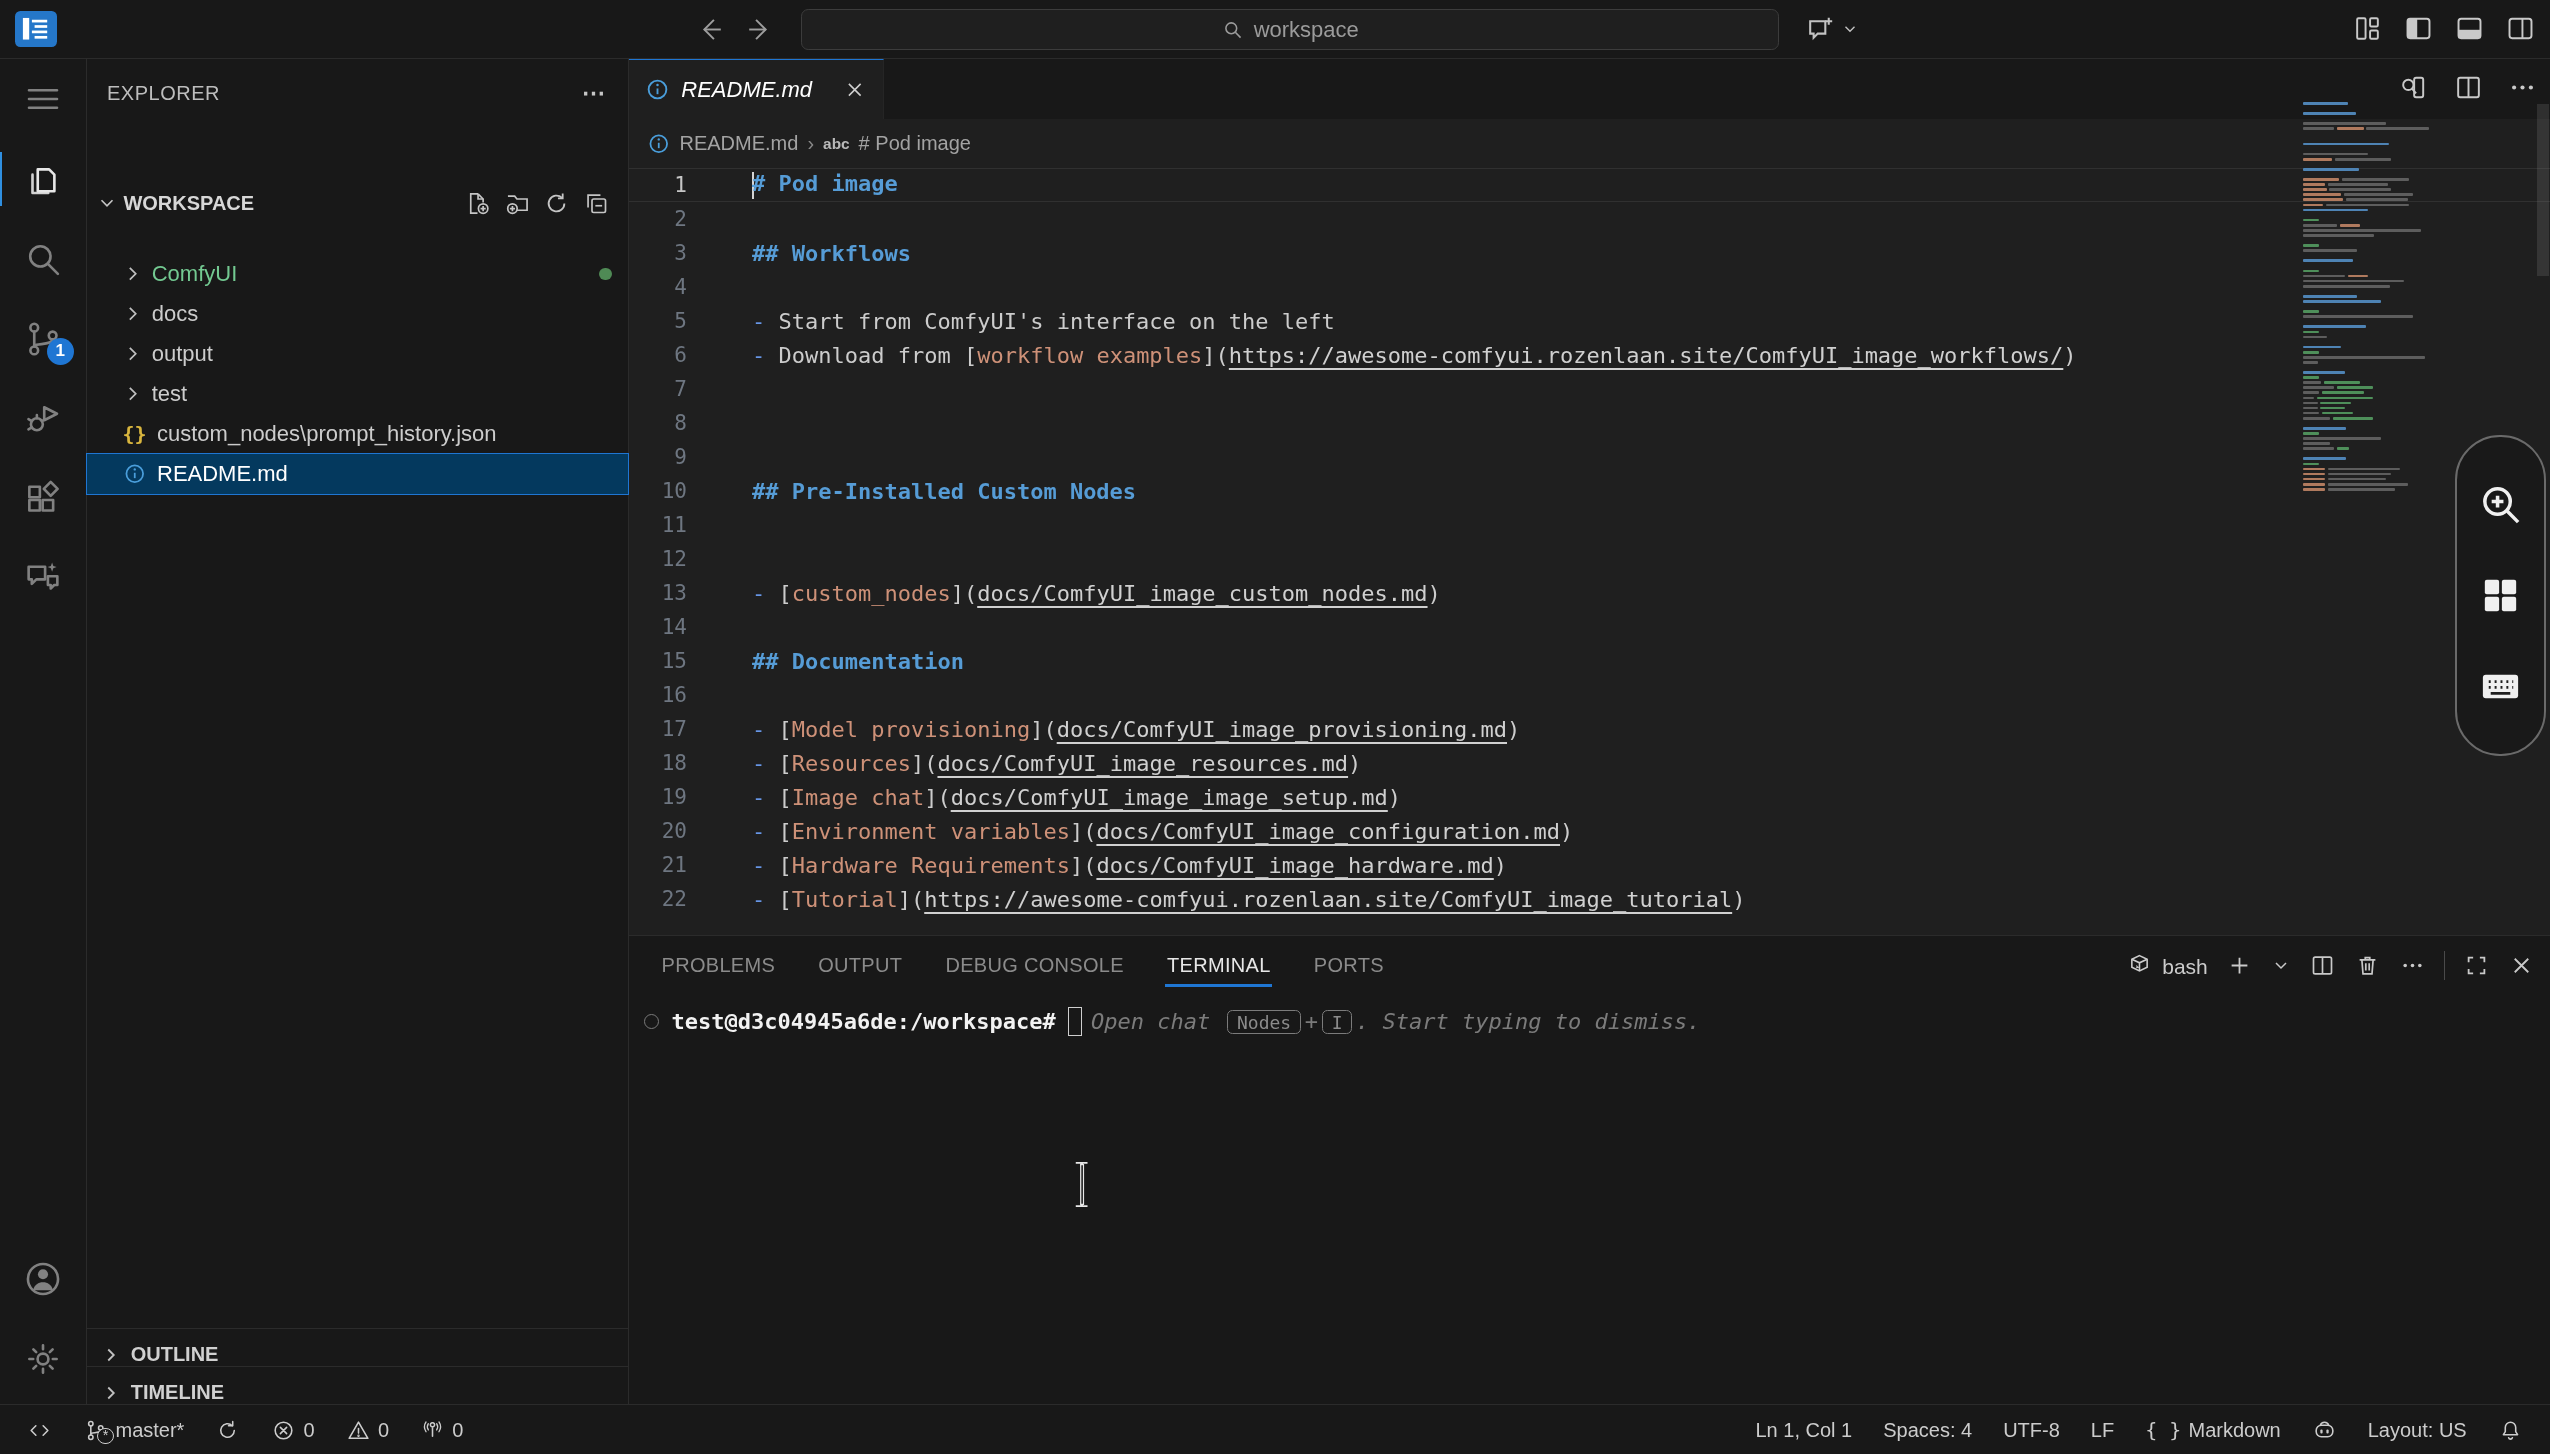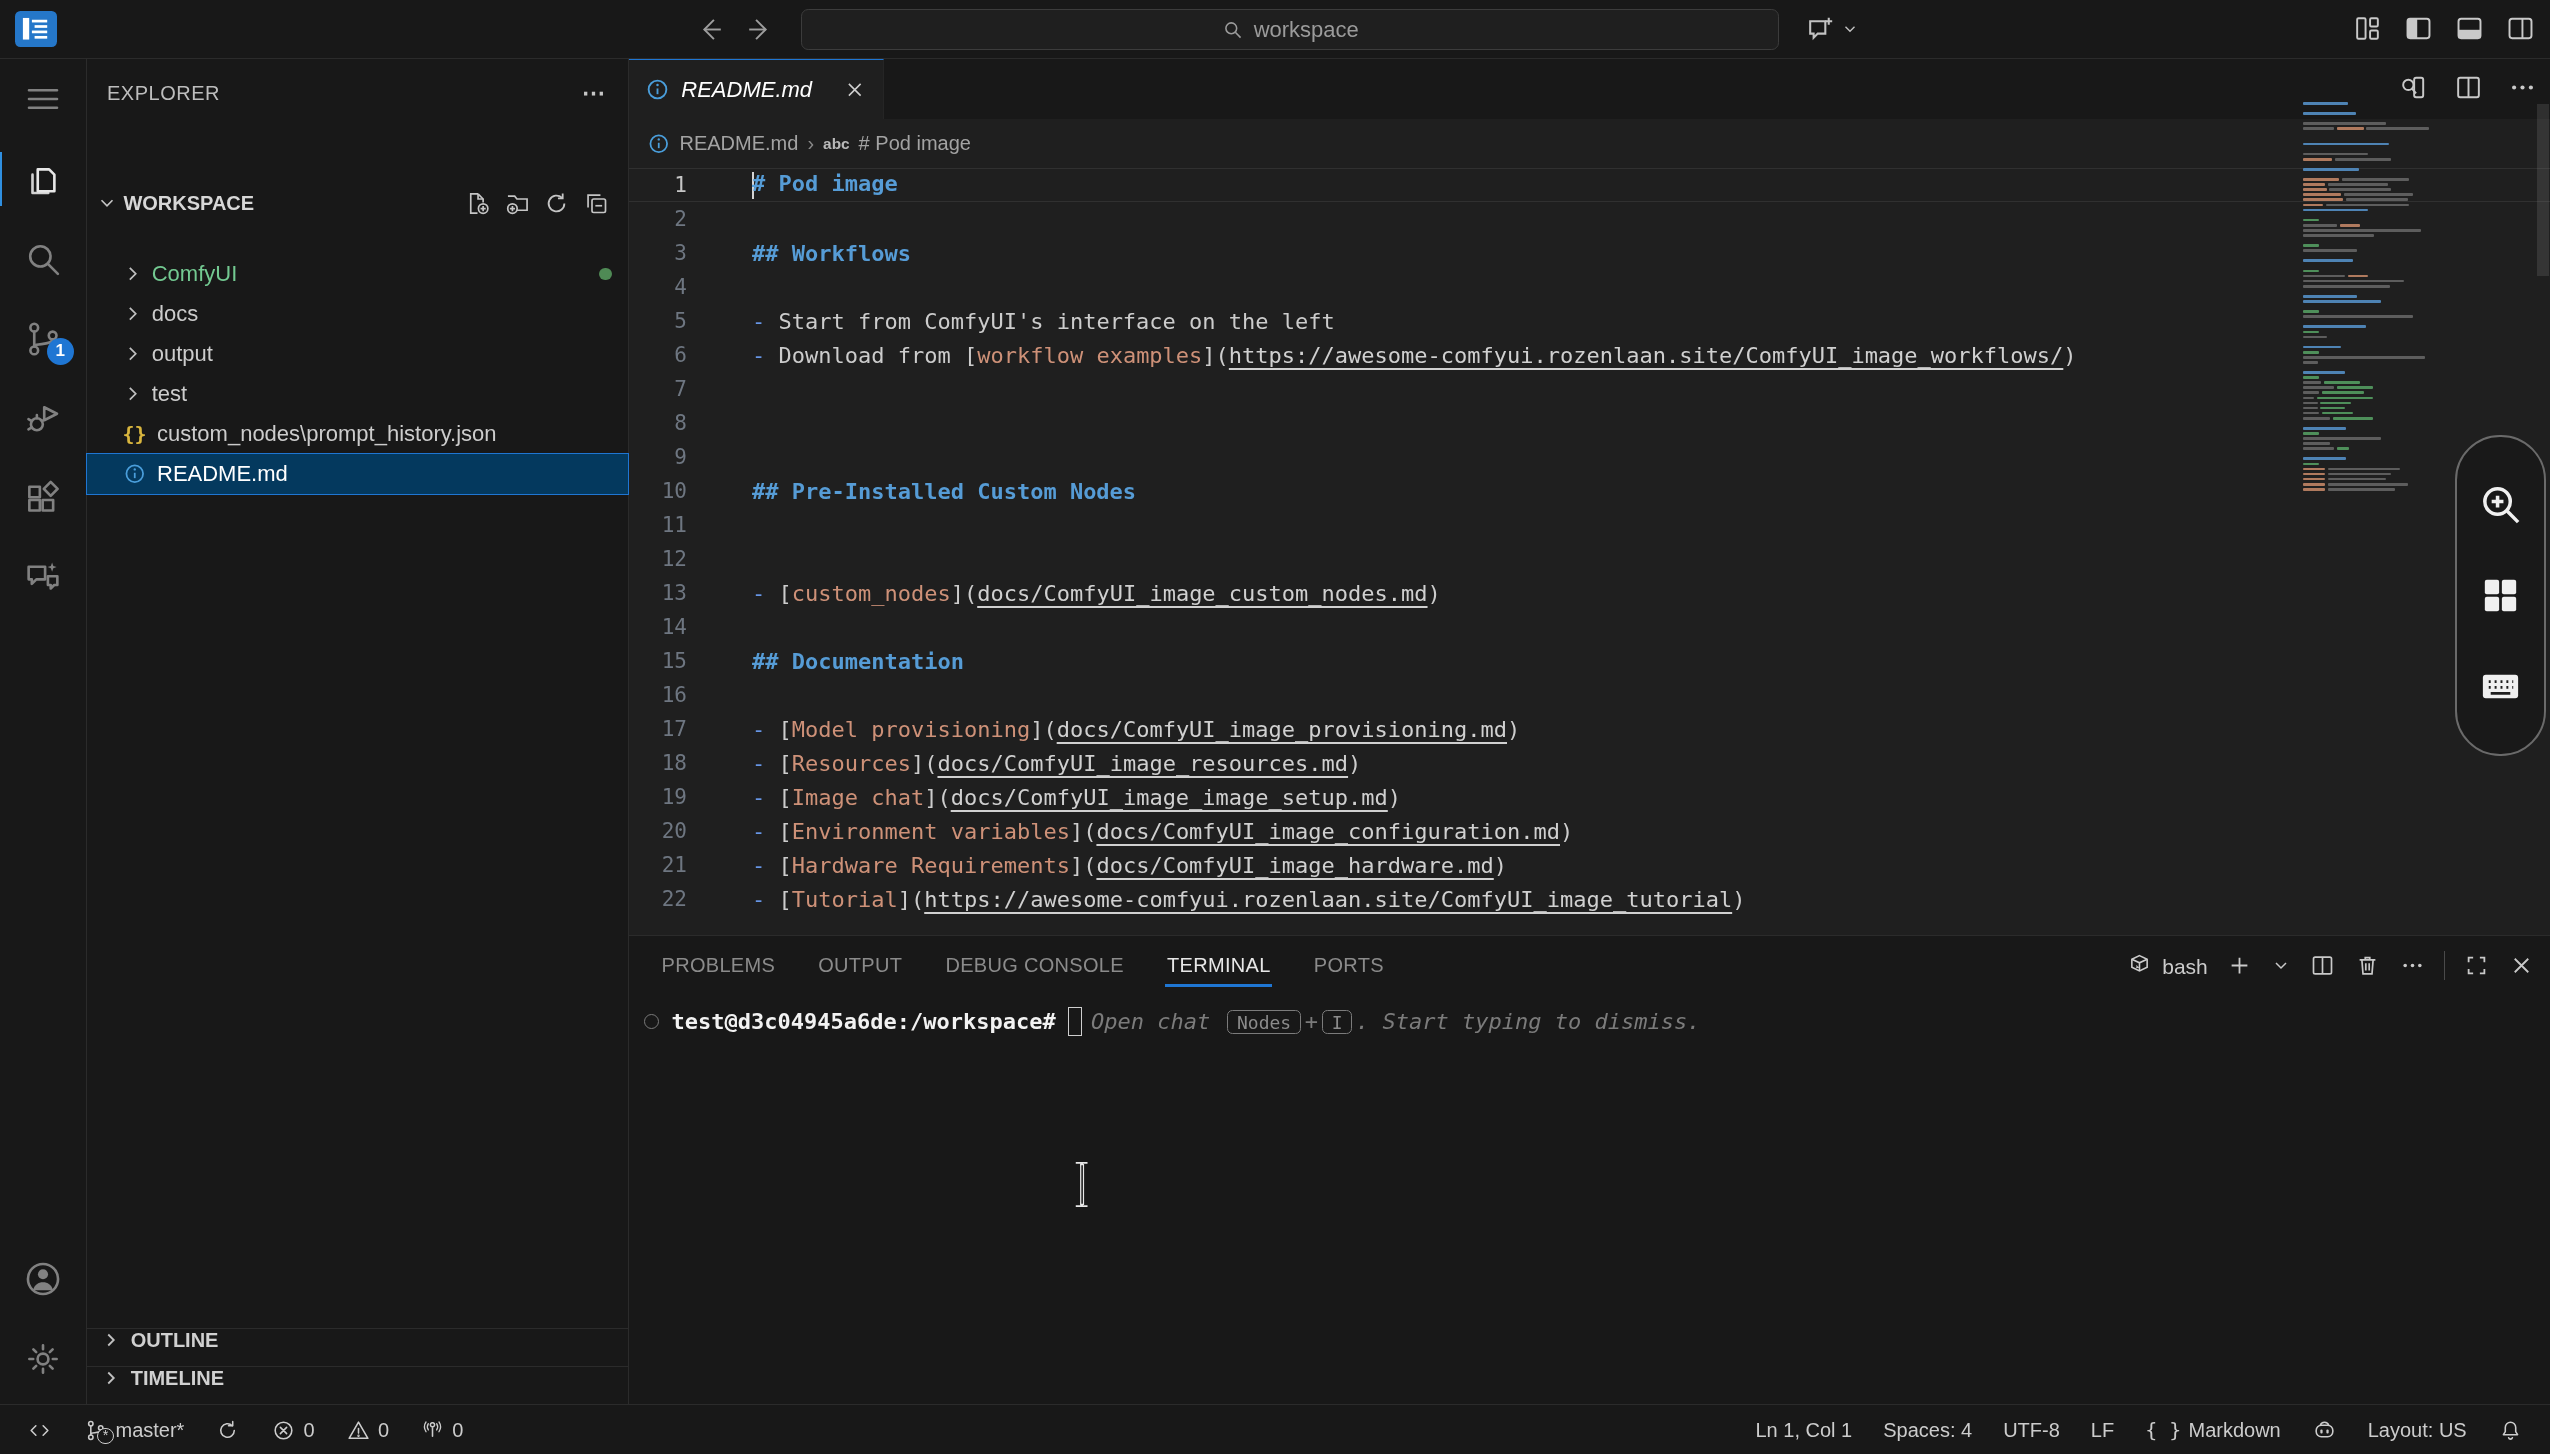--- a/index.html
+++ b/index.html
@@ -47,21 +47,21 @@
   .chev { color:#c5c5c5; }
   #file-tree { position:absolute; left:0; top:167px; width:100%;margin-top:28px; }
   .tree-row { position:relative; height:40px; display:flex; align-items:center; padding-left:34px; font-size:22px; color:#cccccc; }
   .tree-row .t-chev { width:23.5px; height:23.5px; color:#c0c0c0; margin-right:7.2px; flex:0 0 auto; }
   .tree-row .t-icon { width:27px; height:27px; margin-right:9px; flex:0 0 auto; display:flex; align-items:center; justify-content:center; }
   .tree-row.selected { background:#04395e; outline:0.9px solid #1f76d3; outline-offset:-0.9px; color:#ffffff; }
   .tree-row .git-dot { position:absolute; right:16.3px; width:12.7px; height:12.7px; border-radius:50%; background:#4f8a55; }
   .t-green { color:#73c991; }
   .json-ico { font-family:"DejaVu Sans Mono", monospace; color:#d9b63e; font-size:20px; font-weight:bold; }
   #sb-bottom { position:absolute; left:0; bottom:0; width:100%; }
-  .sb-section { height:38px; border-top:0.9px solid #2b2b2b; display:flex; align-items:flex-start; padding-left:12.7px; gap:9px;
+  .sb-section { height:38px; border-top:0.9px solid #2b2b2b; display:flex; align-items:flex-end; padding-left:12.7px; gap:9px;
                 font-size:20px; font-weight:bold; color:#d0d0d0; }
   .sb-section svg { width:22px; height:22px; color:#c0c0c0; }
 
   
   #editor { position:absolute; left:629px; top:59px; width:1922px; height:876px; background:#1f1f1f; }
   #tabbar { position:absolute; left:0; top:0; width:100%; height:60px; background:#181818; }
   #tab-active { position:absolute; left:0; top:0; width:255px; height:60px; background:#1f1f1f;
                 border-top:1.8px solid #1f76d3; border-right:0.9px solid #252525;
                 display:flex; align-items:center; padding:0 16.3px; gap:11px; }
   #tab-label { font-size:22px; font-style:italic; color:#ffffff; }

